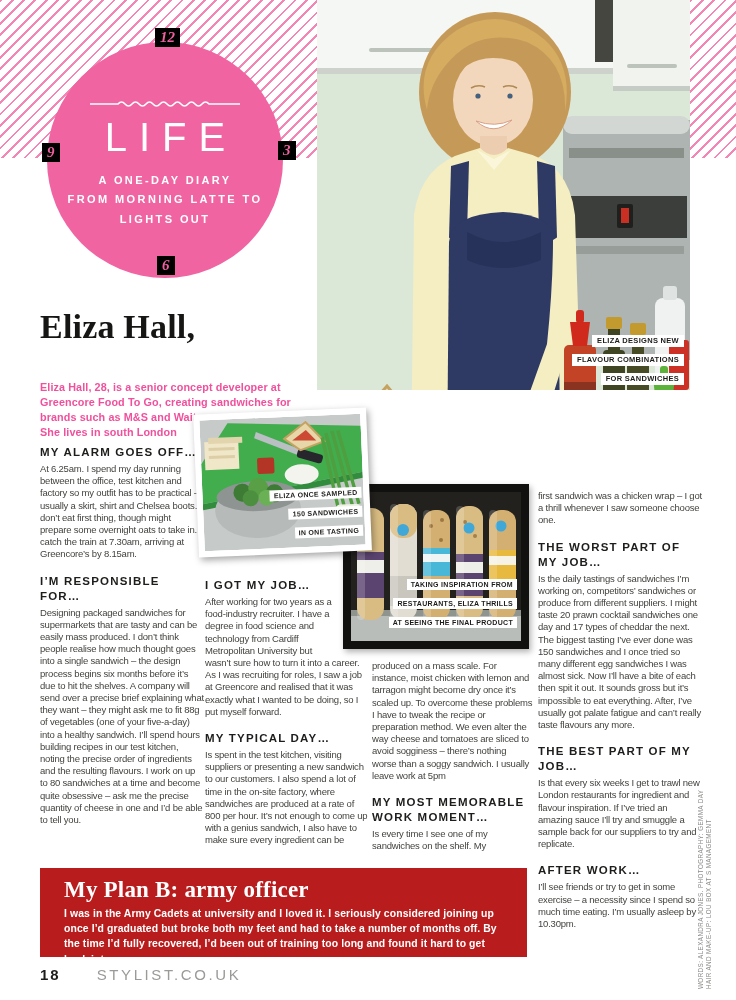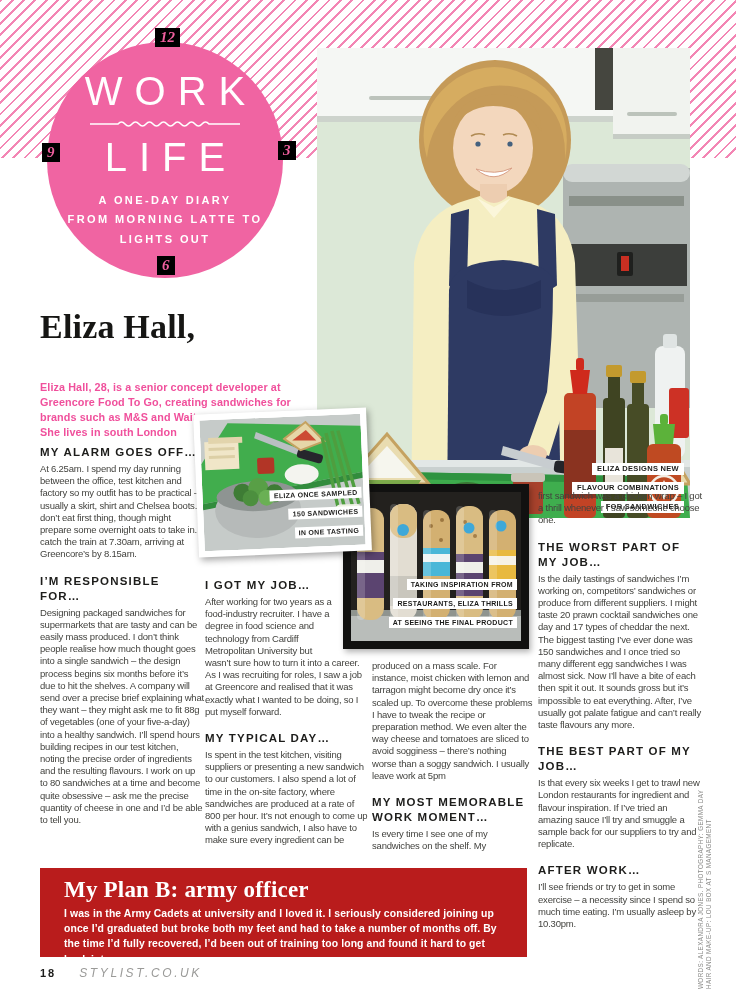--- a/index.html
+++ b/index.html
@@ -40,21 +40,21 @@
     line-height:15px;color:#1d1d1b;}
   .col .block:first-child h3{margin-top:0;}
   .col p{margin:0 0 0 0;}
   .col-1{left:40px;top:445px;width:164px;}
   .col-2{left:205px;top:565px;width:164px;}
   .col-3{left:372px;top:660px;width:161px;}
   .col-4{left:538px;top:490px;width:164px;}
   .col2-notch{float:right;width:32px;height:88px;}
 
   
-  .photo-main{position:absolute;left:317px;top:0;width:373px;height:470px;z-index:1;overflow:hidden;margin-top:48px;}
+  .photo-main{position:absolute;left:317px;top:0;width:373px;height:390px;z-index:1;overflow:hidden;}
   .photo-tasting{position:absolute;left:196px;top:411px;width:173px;height:143px;z-index:9;
     background:#ffffff;box-shadow:2px 3px 7px rgba(0,0,0,.35);transform:rotate(-2.4deg);
     padding:6px;box-sizing:border-box;}
   .photo-tasting .inner{position:relative;width:161px;height:131px;overflow:hidden;}
   .photo-inspiration{position:absolute;left:343px;top:484px;width:186px;height:165px;z-index:8;
     background:#111110;box-shadow:2px 3px 6px rgba(0,0,0,.3);padding:8px;box-sizing:border-box;}
   .photo-inspiration .inner{position:relative;width:170px;height:149px;overflow:hidden;}
 
   .caption{position:absolute;text-align:right;z-index:10;}
   .caption span{display:block;margin-top:1px;}
@@ -69,22 +69,22 @@
   
   .planb{position:absolute;left:40px;top:868px;width:487px;height:89px;background:#b91c1c;
     z-index:3;box-sizing:border-box;padding:9px 16px 0 24px;}
   .planb h2{margin:0;color:#ffffff;font-family:"Liberation Serif",serif;font-weight:bold;
     font-size:23px;line-height:1.1;letter-spacing:0.2px;}
   .planb p{margin:4px 0 0 0;color:#ffffff;font-size:10.4px;font-weight:bold;line-height:1.45;
     letter-spacing:0.1px;}
 
   
   .footer{position:absolute;left:40px;top:966px;display:flex;align-items:baseline;z-index:3;}
-  .footer .pageno{font-size:11px;font-weight:bold;letter-spacing:2px;color:#1d1d1b;}
-  .footer .site{margin-left:23px;font-size:12px;letter-spacing:2.6px;color:#9a9a98;font-style:italic;}
+  .footer .pageno{font-size:15px;font-weight:bold;letter-spacing:2px;color:#1d1d1b;}
+  .footer .site{margin-left:36px;font-size:15px;letter-spacing:2.6px;color:#9a9a98;}
   .credits{position:absolute;left:586px;top:862px;width:238px;height:16px;
     transform:rotate(-90deg);transform-origin:center;color:#8b8b89;font-size:6.3px;
     letter-spacing:0.4px;line-height:8px;white-space:pre-line;z-index:3;text-transform:uppercase;}
 </style>
 </head>
 <body>
 
 <div class="stripes"></div>
 
 <div class="photo-main">
@@ -168,21 +168,20 @@
     <rect x="343" y="366" width="8" height="11" rx="3" fill="#5cb23a"></rect>
   </svg>
   <div class="caption cap-main">
     <span><b>ELIZA DESIGNS NEW</b></span>
     <span><b>FLAVOUR COMBINATIONS</b></span>
     <span><b>FOR SANDWICHES</b></span>
   </div>
 </div>
 
 <div class="badge">
-  <div class="work">WORK</div>
   <svg width="150" height="10" viewBox="0 0 150 10">
     <path d="M0 5 H28 Q31.5 1 35 5 T 42 5 T 49 5 T 56 5 T 63 5 T 70 5 T 77 5 T 84 5 T 91 5 T 98 5 T 105 5 T 112 5 T 119 5 H150" stroke="#ffffff" stroke-width="1.6" fill="none"></path>
   </svg>
   <div class="life">LIFE</div>
   <div class="tagline">A ONE-DAY DIARY
 FROM MORNING LATTE TO
 LIGHTS OUT</div>
 </div>
 <div class="clock-num cn-12">12</div>
 <div class="clock-num cn-9">9</div>

